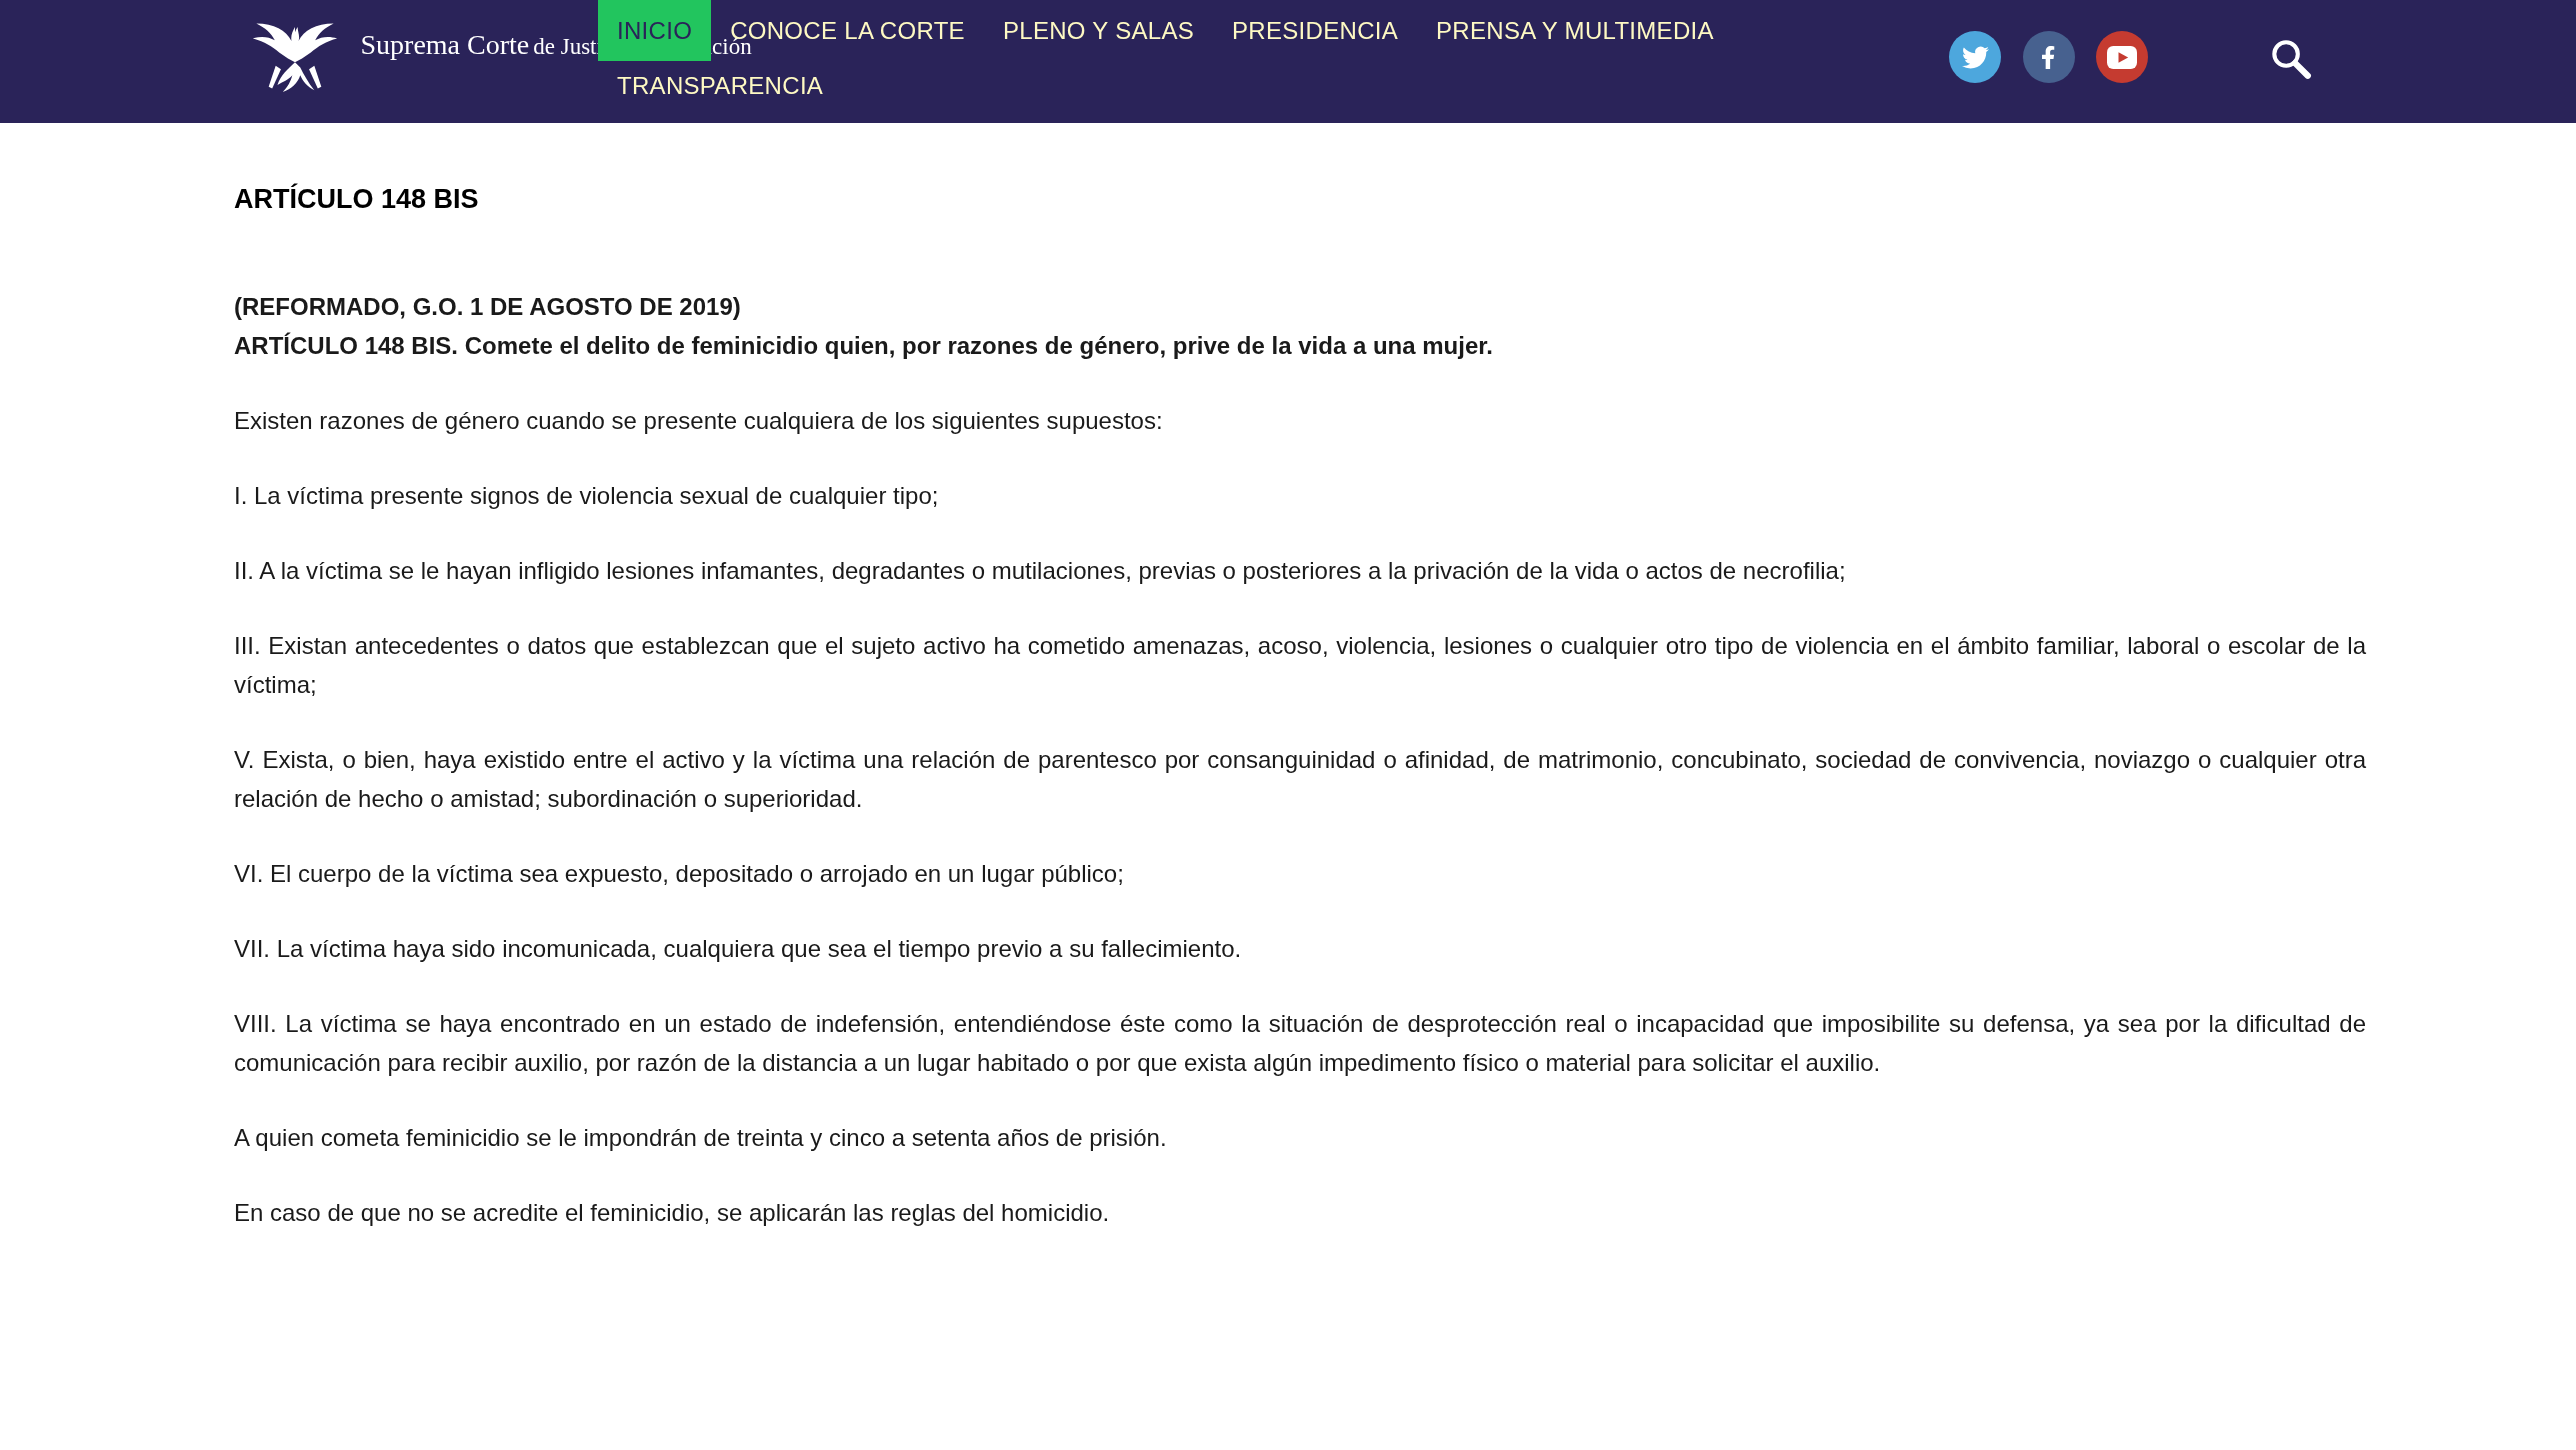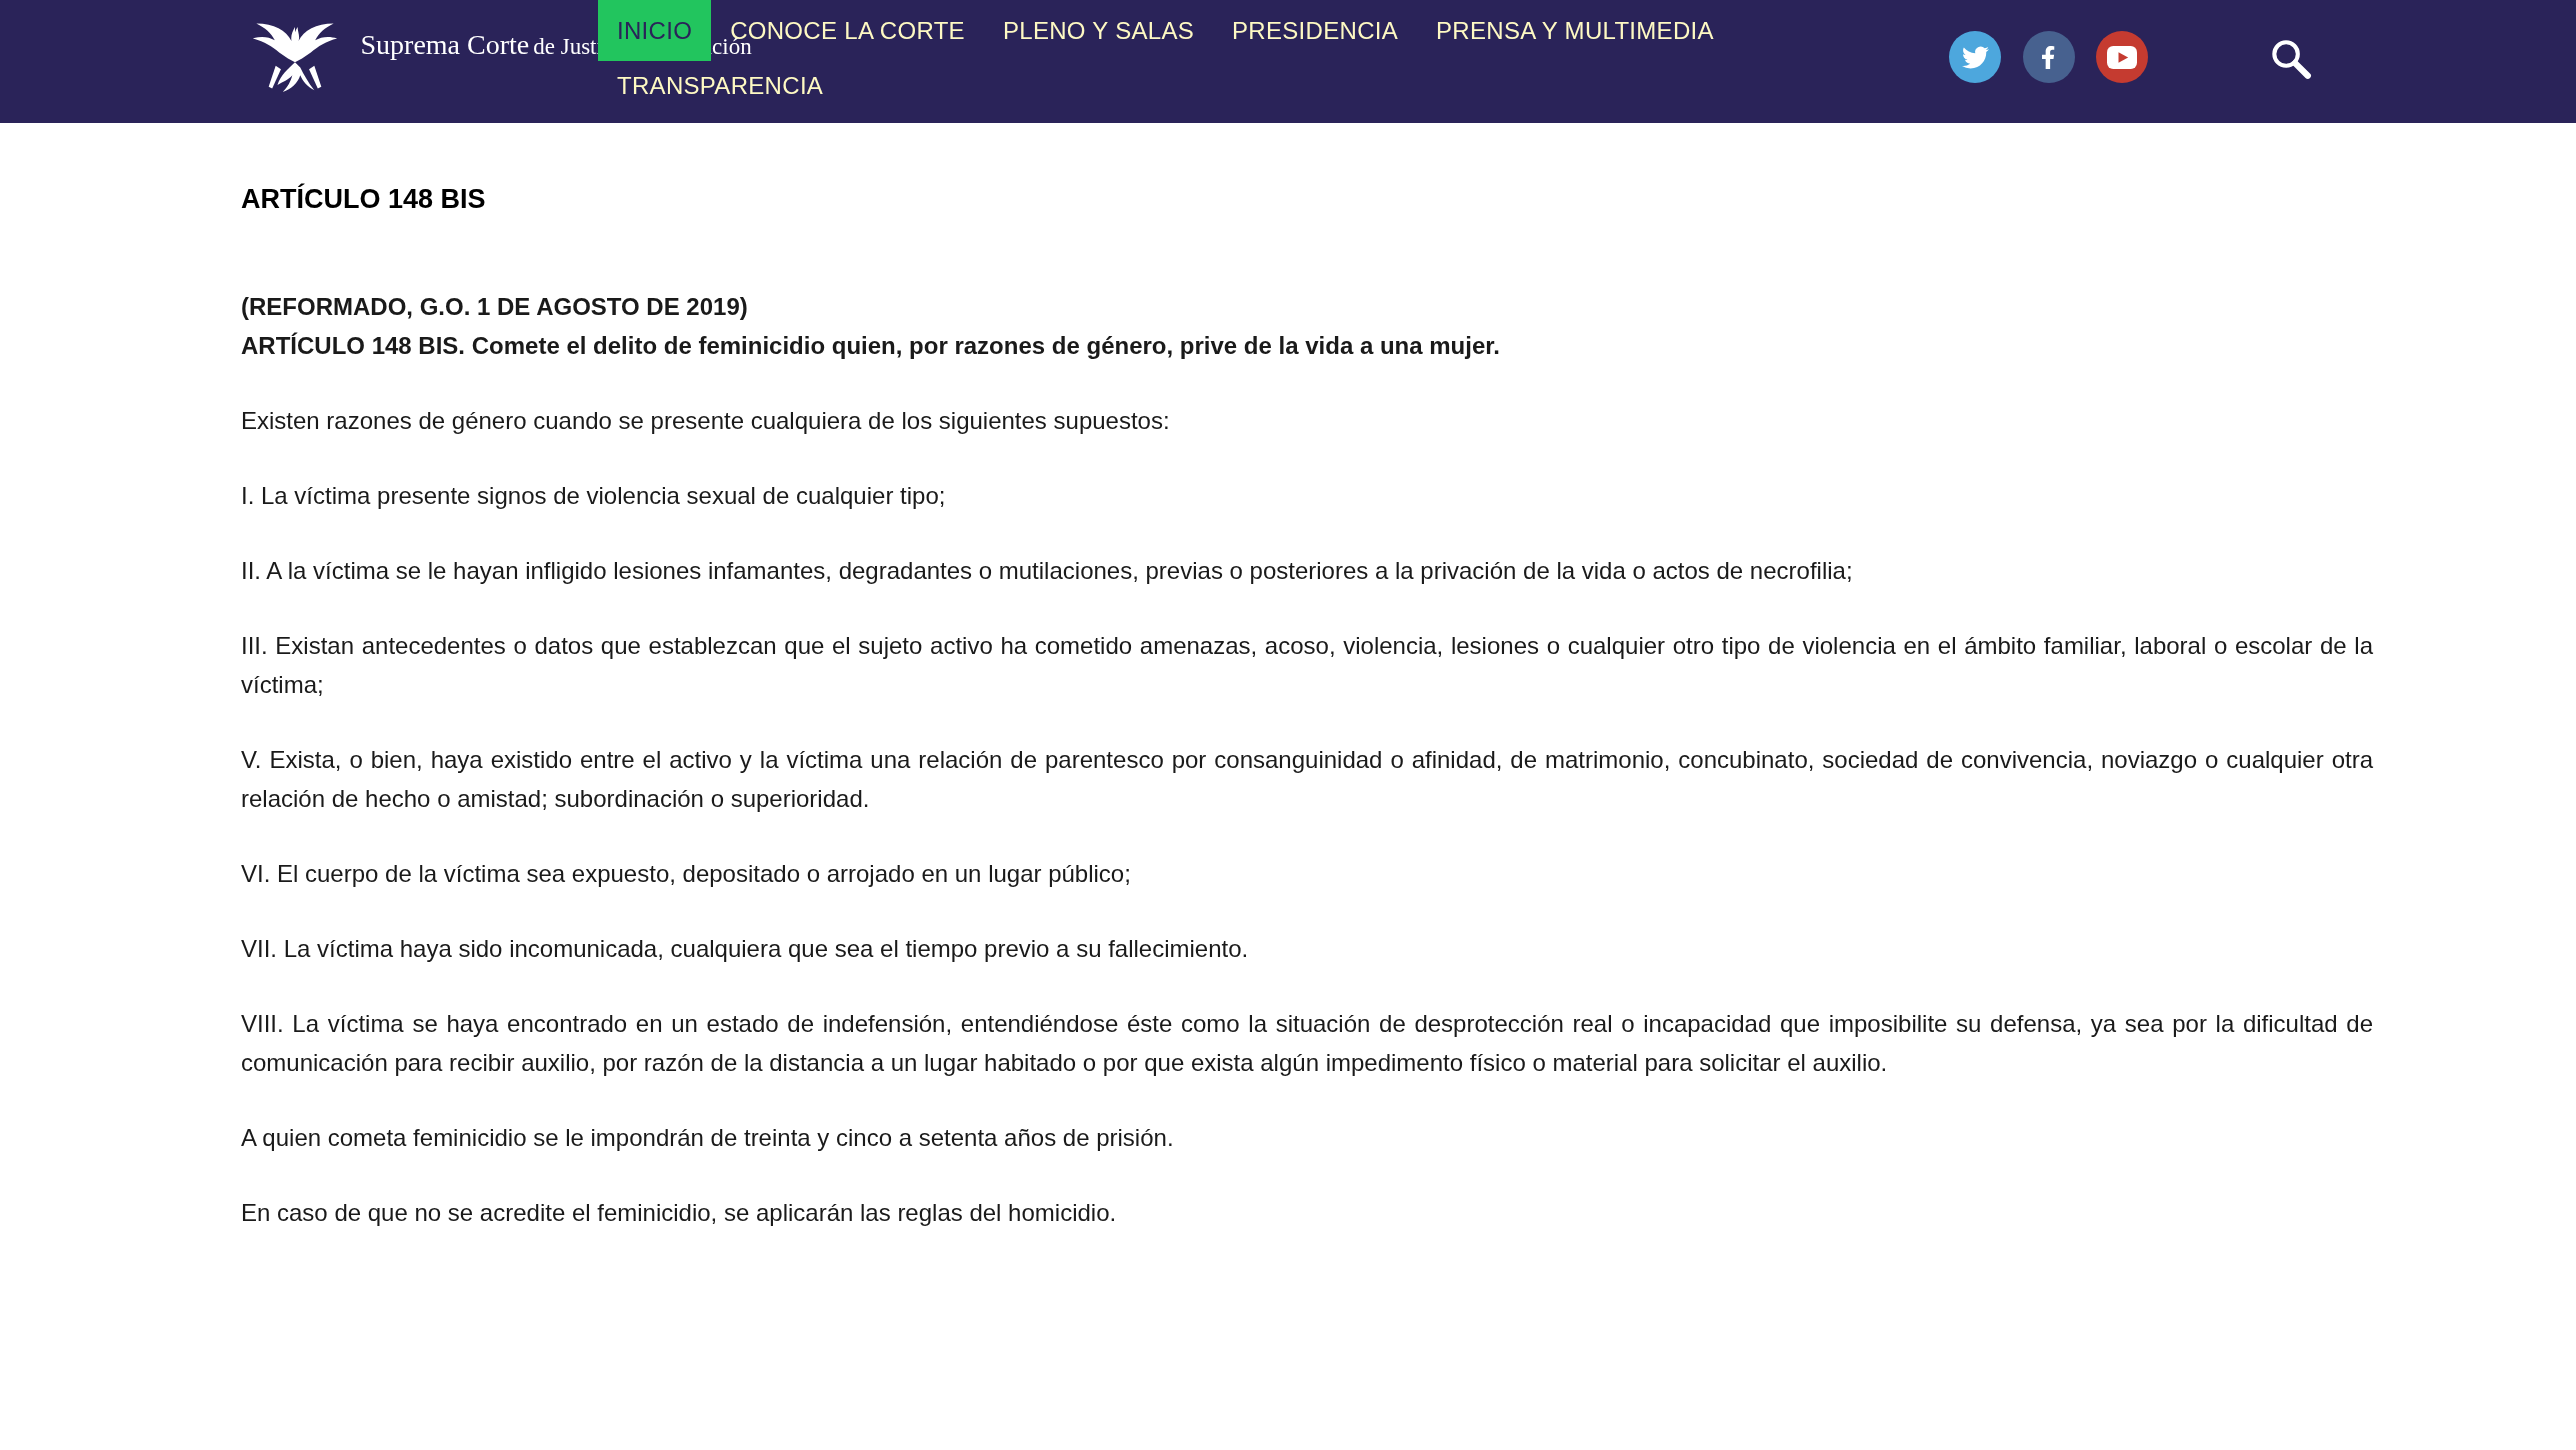--- a/index.html
+++ b/index.html
@@ -34,21 +34,21 @@
   .social-btn{
     width:52px;height:52px;border-radius:50%;display:flex;
     align-items:center;justify-content:center;cursor:pointer;flex:0 0 auto;
   }
   .social-btn svg{display:block;}
   .search-btn{
     position:absolute;left:2268px;top:36px;width:47px;height:47px;cursor:pointer;
   }
   
   .doc{
-    position:absolute;left:241px;top:123px;width:2132px;
+    position:absolute;left:234px;top:123px;width:2132px;
     padding-top:57px;color:#1a1a1a;font-size:24px;line-height:39px;
   }
   .doc-title{
     font-size:27px;font-weight:bold;color:#000000;
     margin:0 0 68px 0;line-height:39px;
   }
   .para{margin:0 0 36px 0;text-align:justify;}
   .para .line{display:block;font-weight:bold;}
 </style>
 </head>

